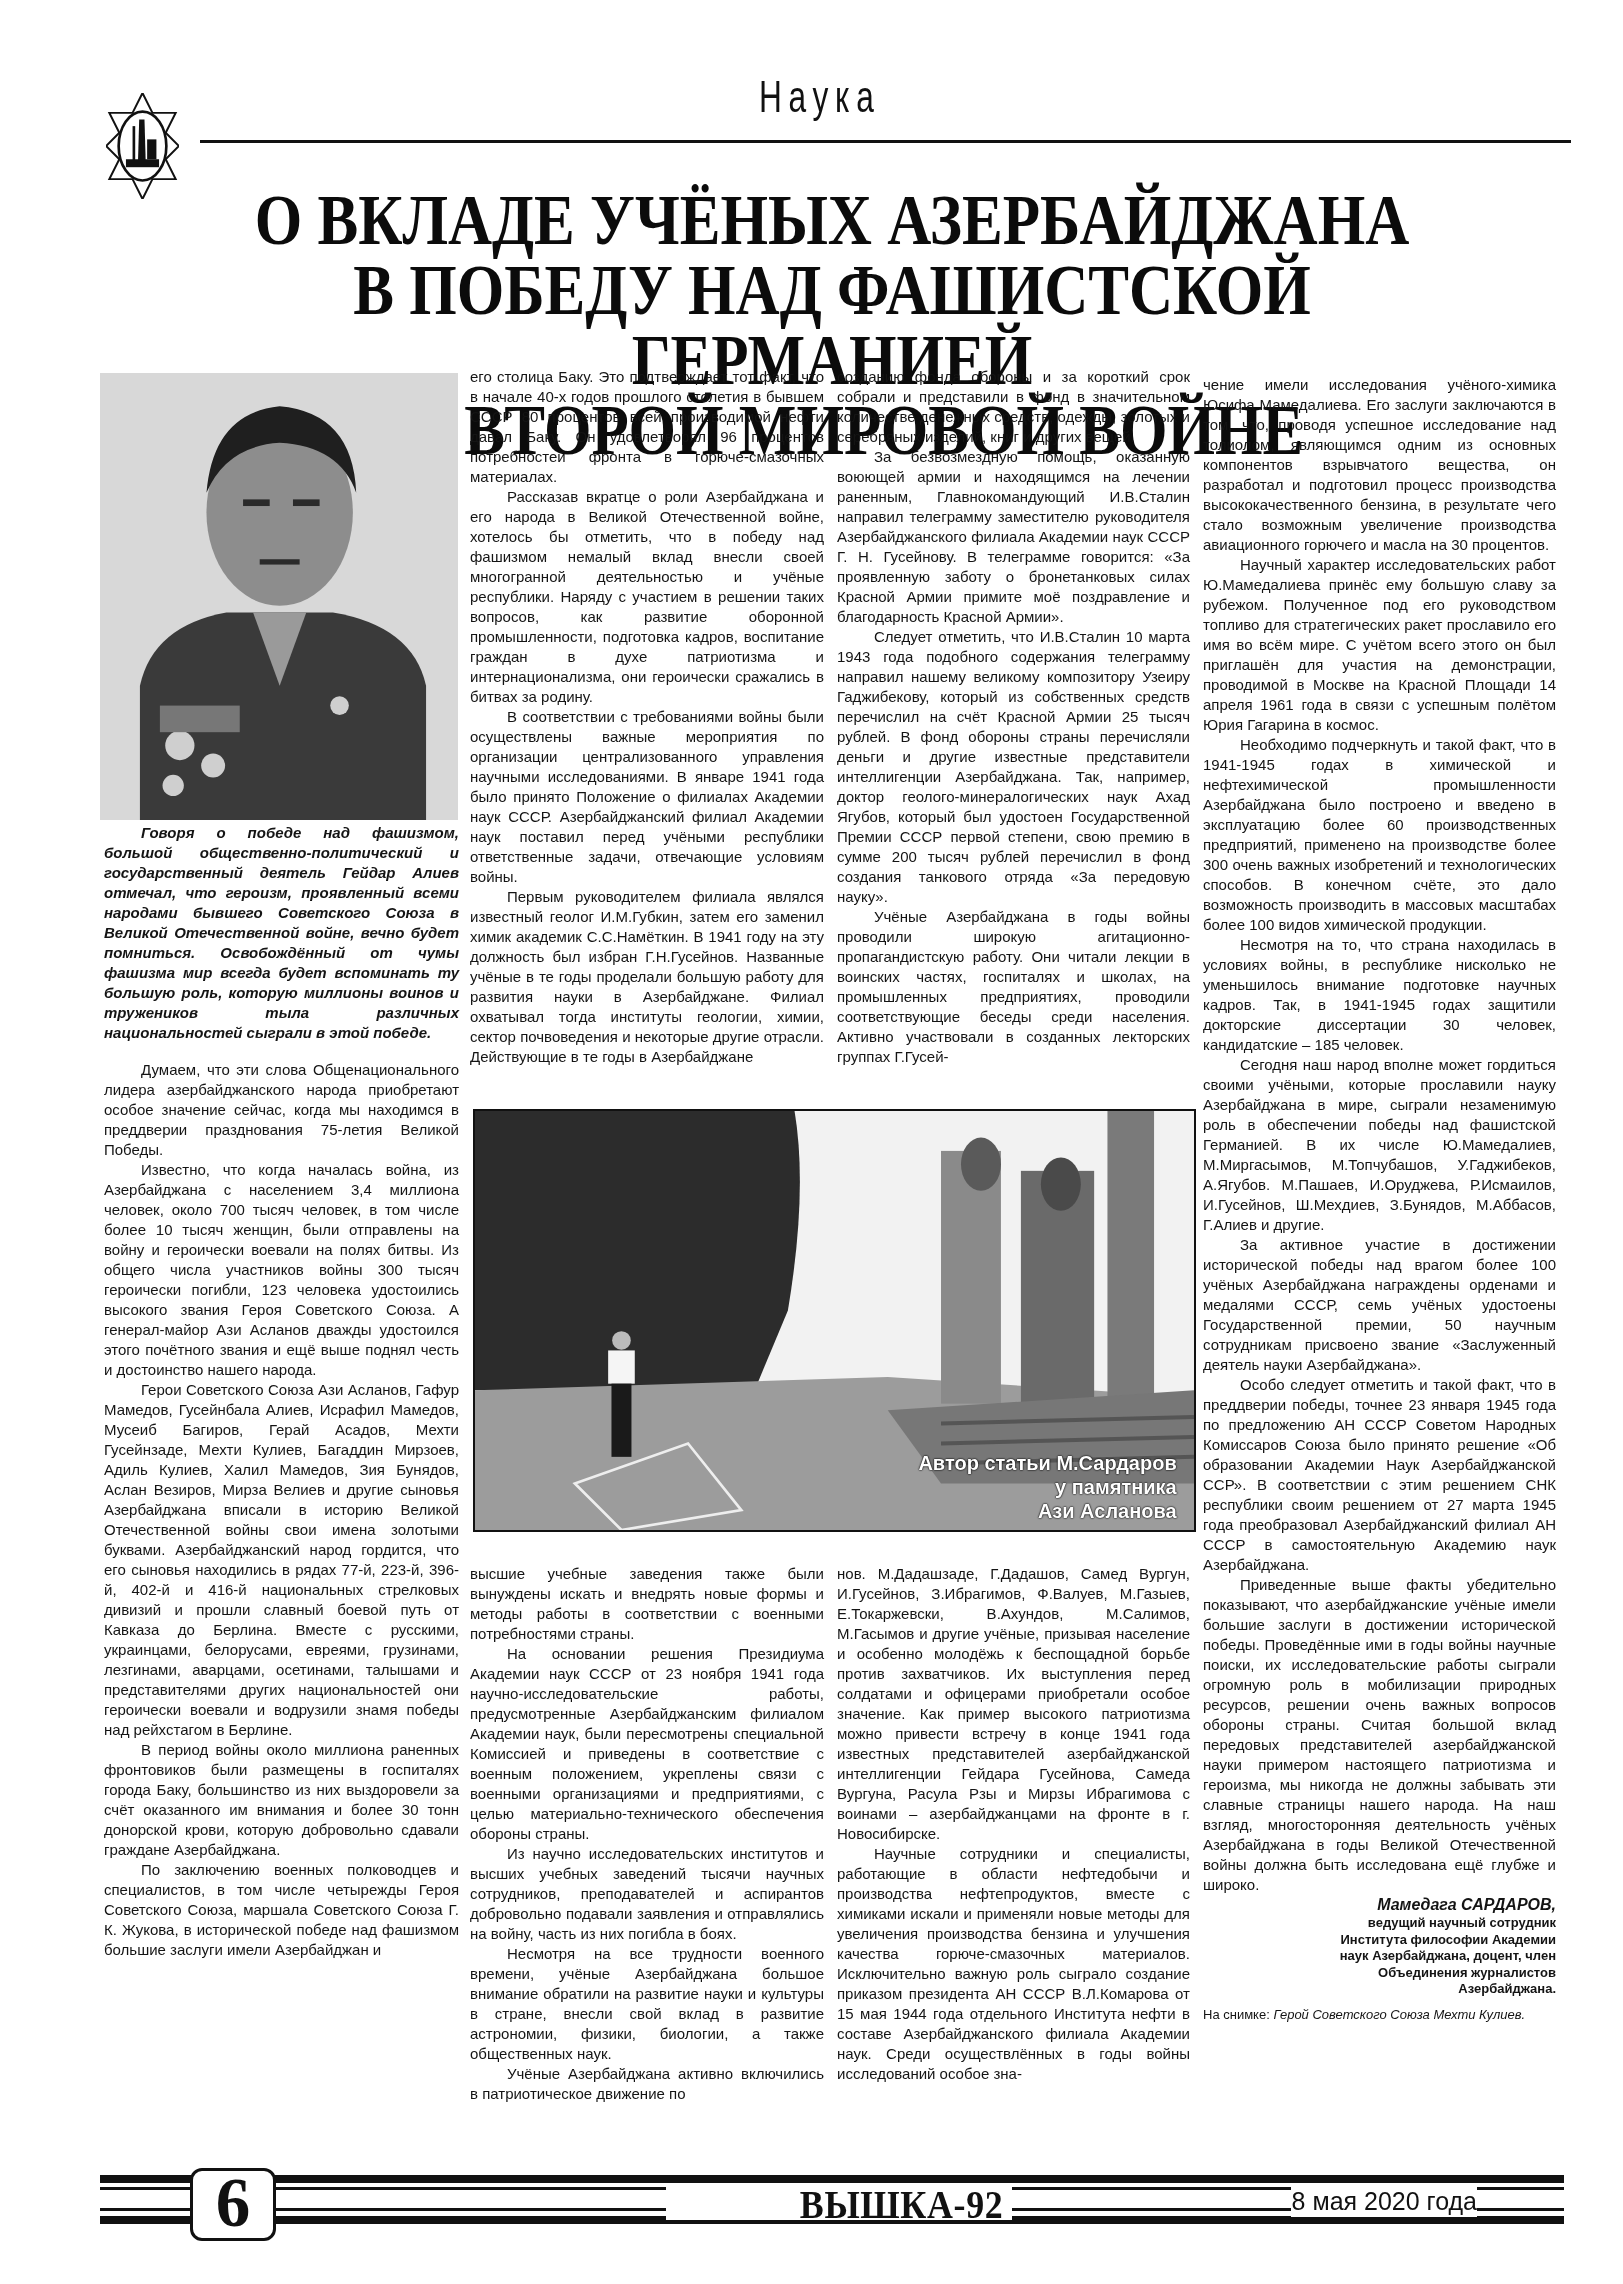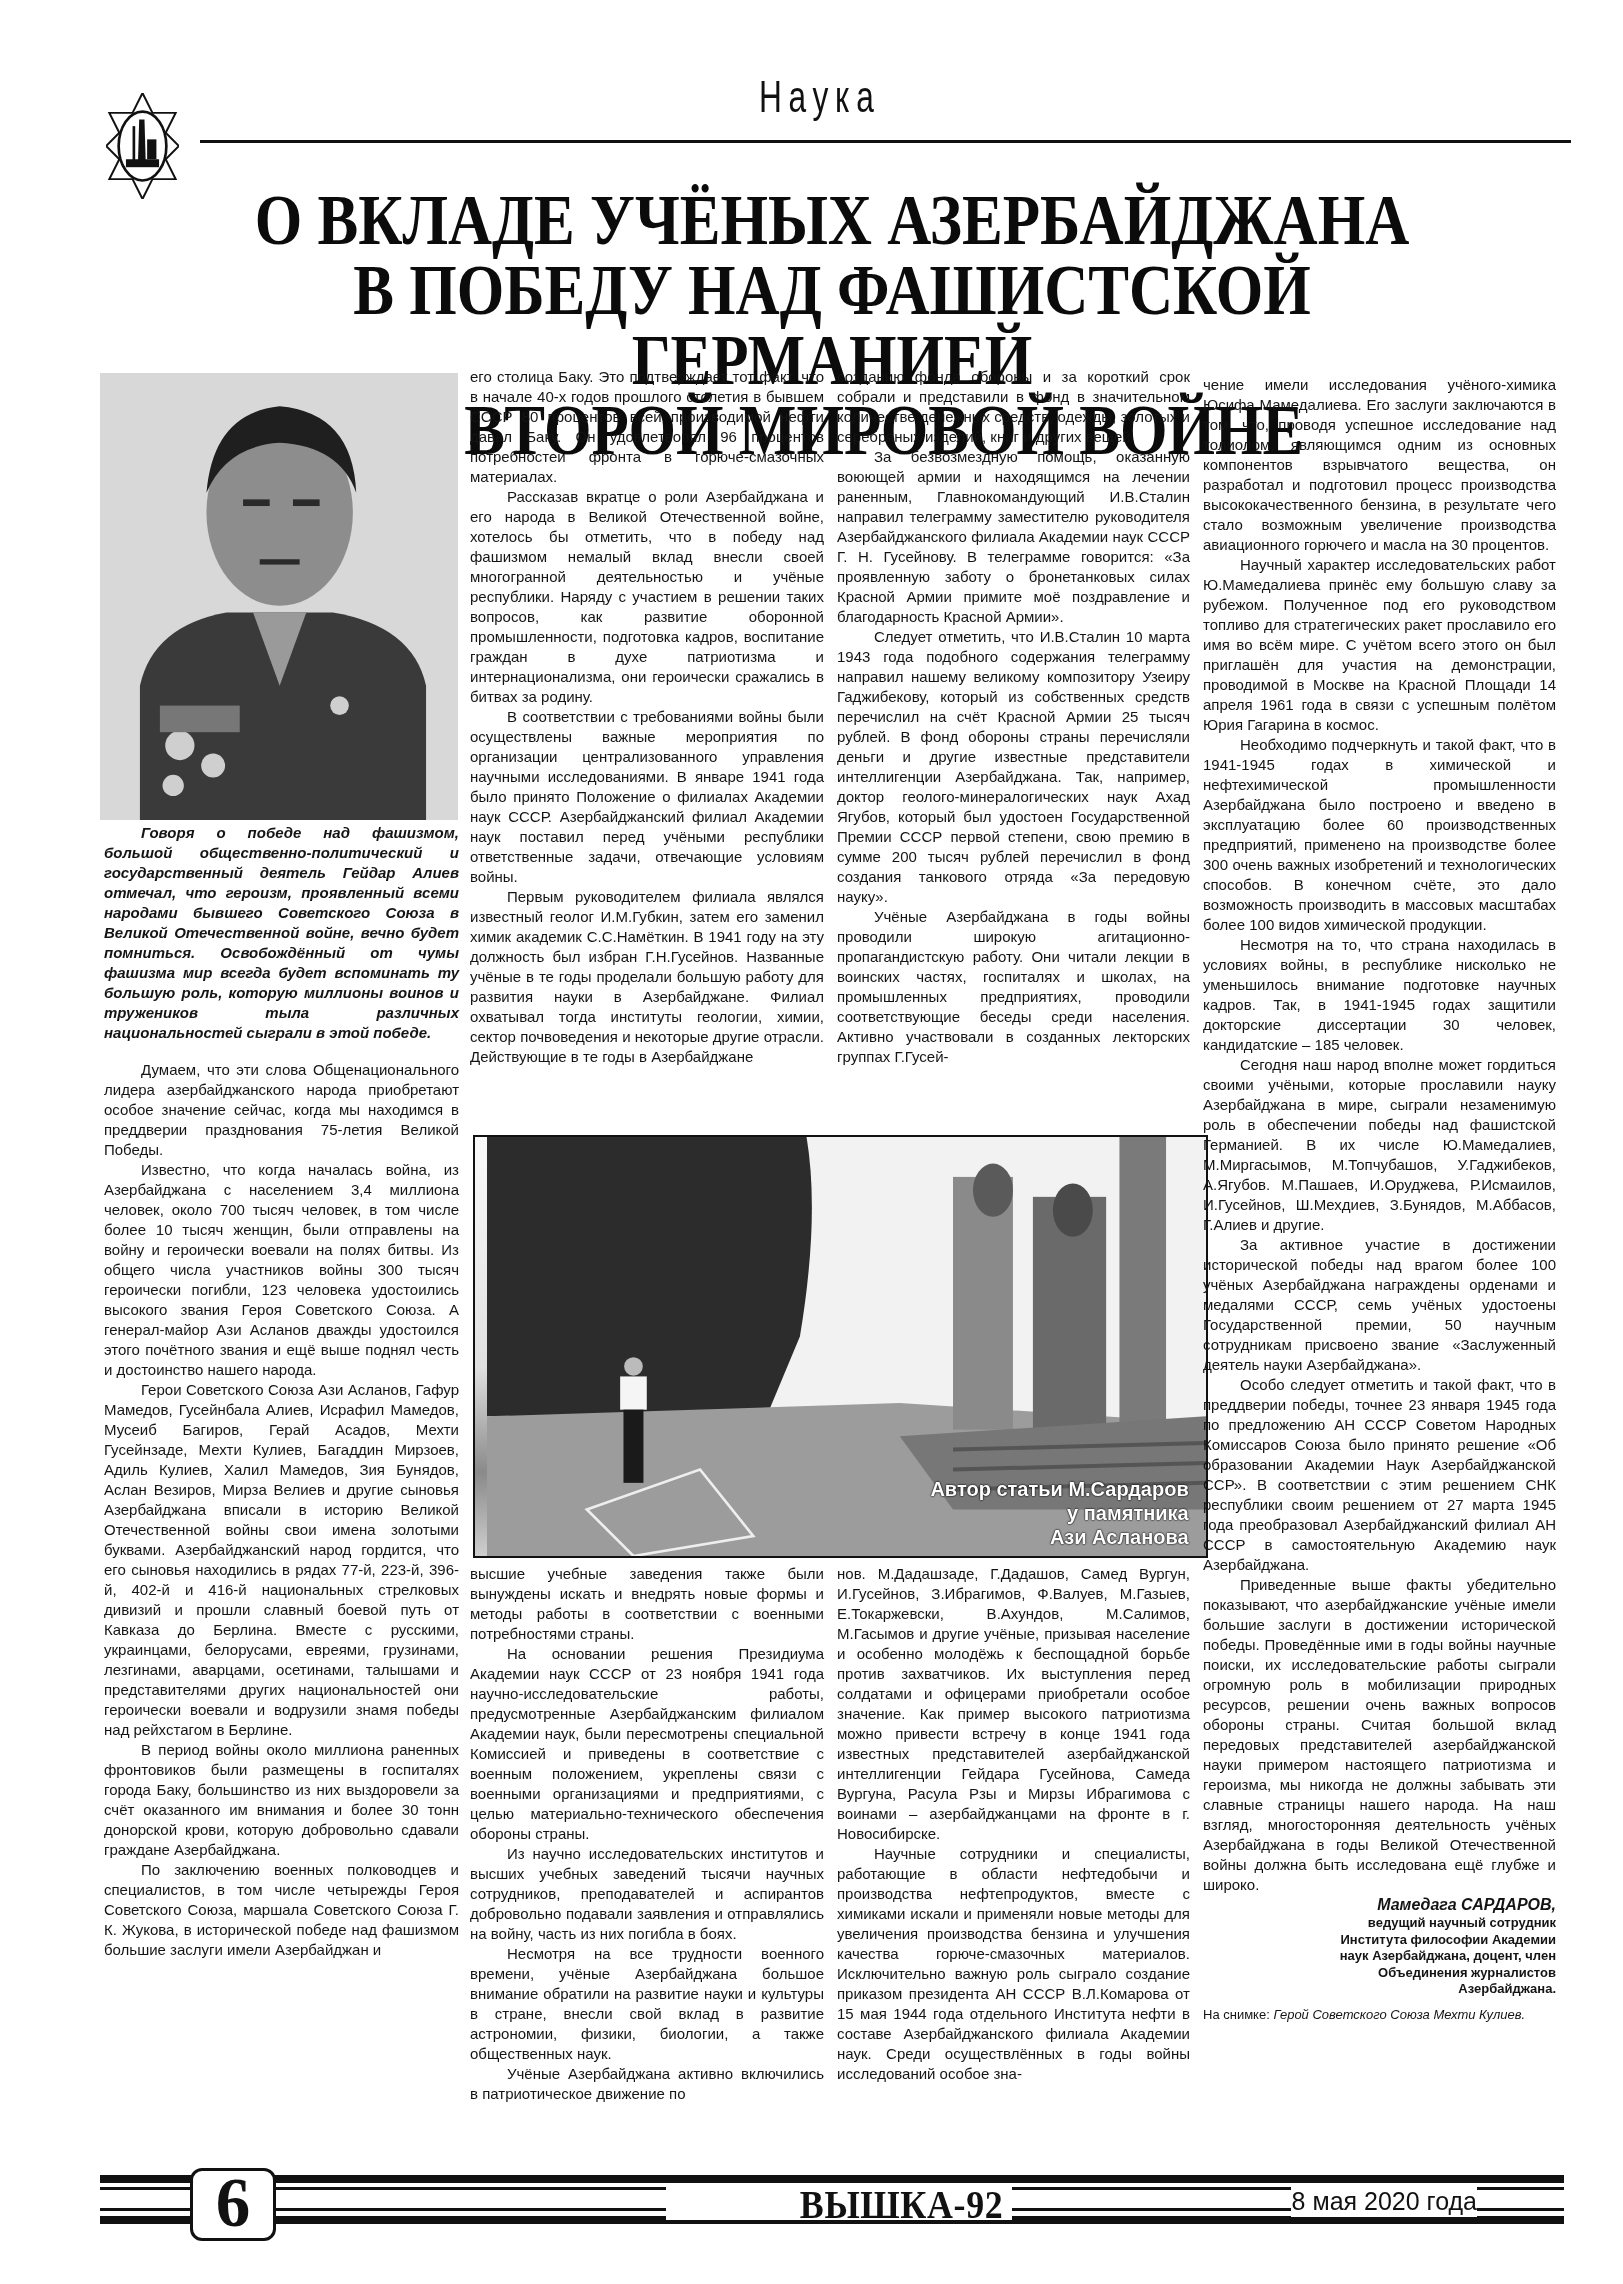--- a/index.html
+++ b/index.html
@@ -20,22 +20,22 @@
   .portrait svg{width:100%;height:100%;}
   
   .col{position:absolute;font-size:15px;line-height:20px;text-align:justify;color:#141414;}
   .col p{margin:0;text-indent:37px;}
   .col p.noindent{text-indent:0;}
   .col1{left:104px;width:355px;}
   .col2{left:470px;width:354px;}
   .col3{left:837px;width:353px;}
   .col4{left:1203px;width:353px;}
   .lead{font-weight:bold;font-style:italic;font-size:15px;line-height:20px;}
-  .photo{left:473px;top:1135px;width:719px;height:419px;border:2px solid #111;overflow:hidden;
-       background:linear-gradient(180deg,#fafafa 0%,#e0e0e0 55%,#8a8a8a 80%,#cfcfcf 100%);padding-left:12px;}
+  .photo{left:473px;top:1109px;width:719px;height:419px;border:2px solid #111;overflow:hidden;
+       background:linear-gradient(180deg,#fafafa 0%,#e0e0e0 55%,#8a8a8a 80%,#cfcfcf 100%);}
   .photo svg{width:100%;height:100%;}
   .photo-caption{position:absolute;right:17.3px;bottom:6.7px;text-align:right;color:#fff;font-weight:bold;
        font-size:20px;line-height:24px;text-shadow:0 0 2px #000,0 0 1.3px #000;}
   .signature{text-align:right;}
   .signature .name{font-weight:bold;font-style:italic;font-size:16px;}
   .signature .role{font-weight:bold;font-size:13px;line-height:16.6px;}
   .caption-note{font-size:13px;line-height:16.6px;margin-top:9.3px;}
   .caption-note b{font-weight:normal;}
   .caption-note i{font-style:italic;}
   

